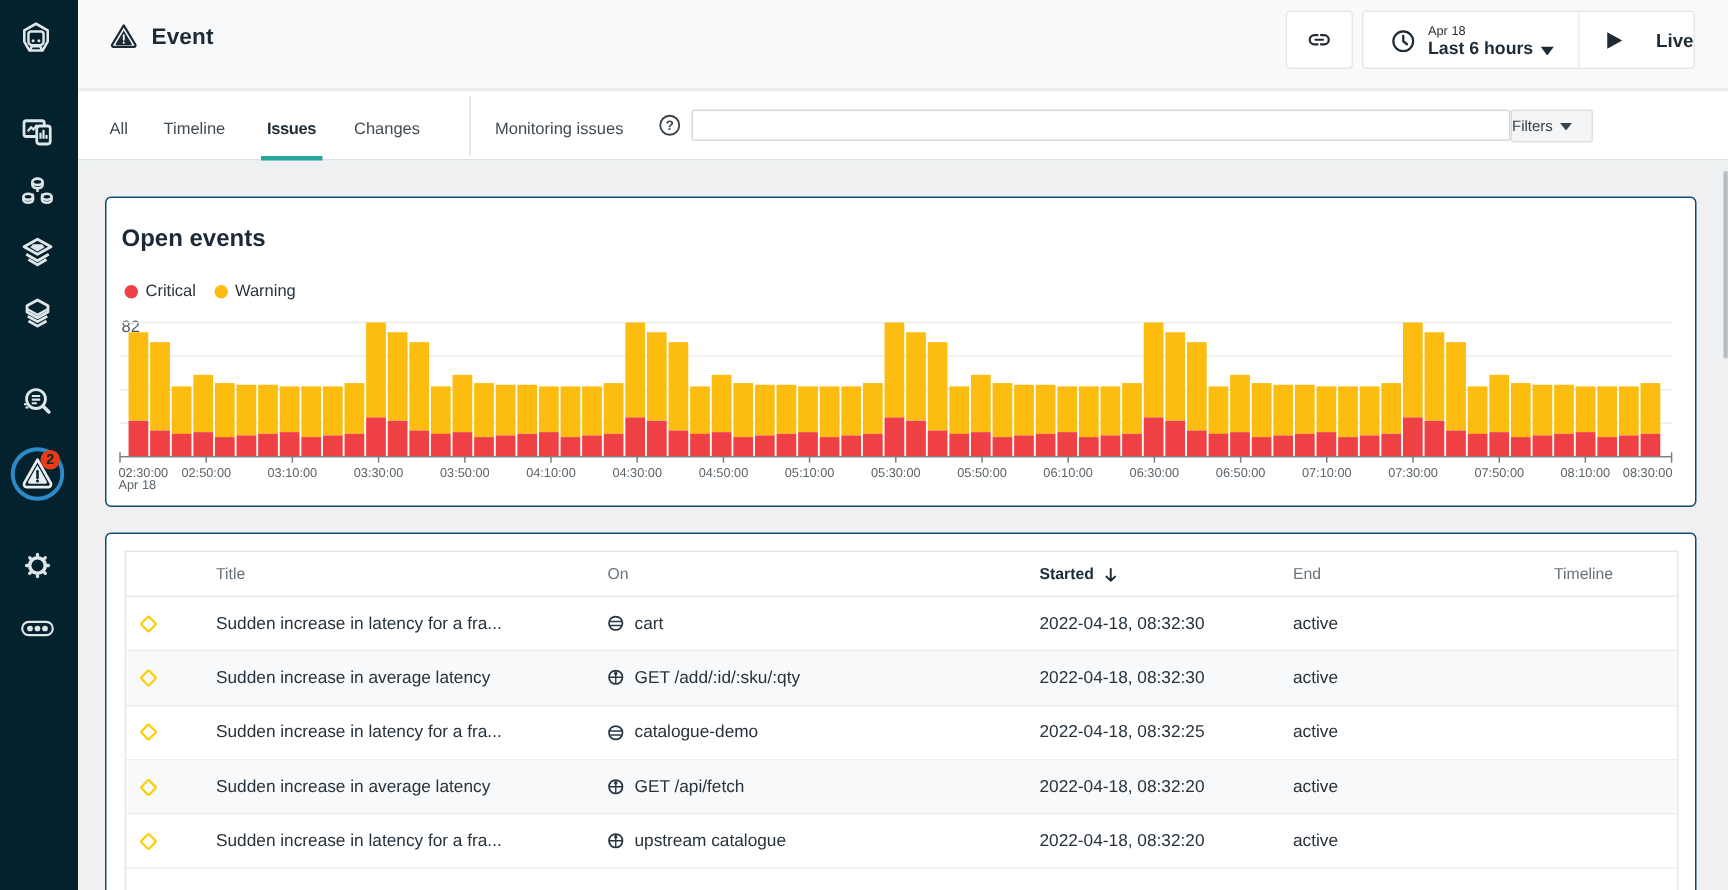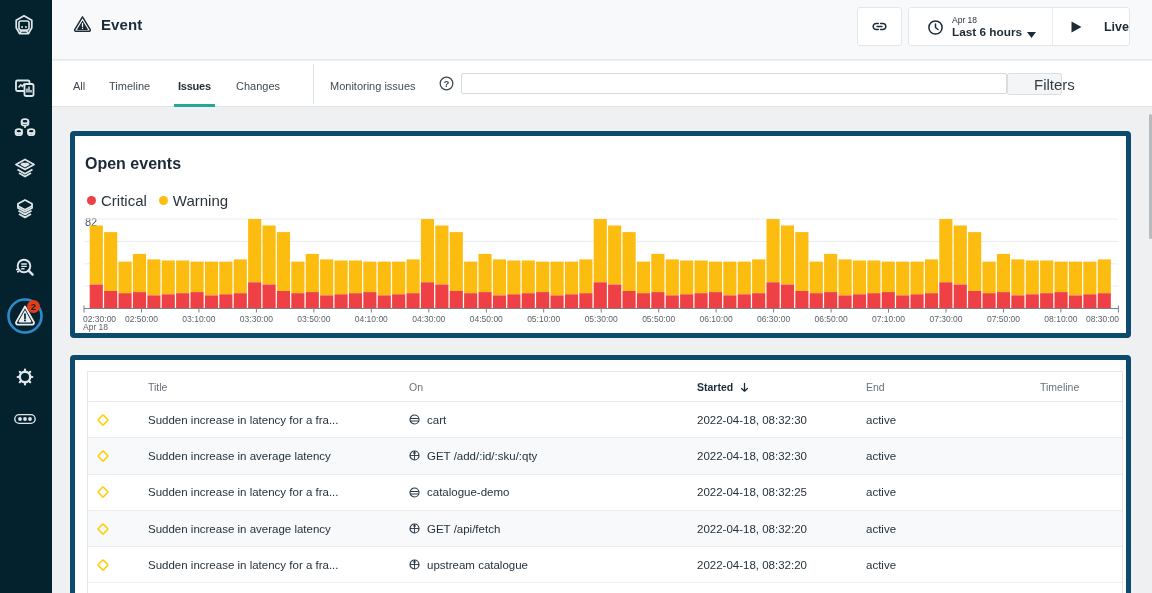--- a/index.html
+++ b/index.html
@@ -19,25 +19,25 @@
 #timebox .d2 { font-size:11.8px; font-weight:700; color:#1d2b36; white-space:nowrap; display:block; line-height:14px; }
 #timebox .car { position:absolute; right:16px; top:16px; }
 #livebox { flex:1; display:flex; align-items:center; justify-content:flex-start; padding-left:18px; gap:22px; font-size:12.5px; font-weight:700; color:#1d2b36; }
 #tabs { position:absolute; left:0; top:61px; width:1100px; height:46px; background:#fff; border-bottom:1px solid #dfe3e5; }
 .tab { position:absolute; top:0; height:46px; line-height:51px; font-size:11px; color:#414b53; }
 .tab.act { color:#1d2b36; font-weight:700; letter-spacing:-0.25px; }
 .tab.act:after { content:""; position:absolute; left:-4px; right:-4px; bottom:0; height:3px; background:#27a69c; }
 #tsep { position:absolute; left:261px; top:3px; height:40px; width:1px; background:#e0e4e6; }
 #helpq { position:absolute; left:387px; top:15px; }
 #search { position:absolute; left:409px; top:12px; width:546px; height:21px; background:#fff; border:1px solid #d6dadd; border-radius:2px; }
-#filters { position:absolute; left:955px; top:12px; width:55px; height:22px; background:#f3f5f6; border:1px solid #dcdfe1; border-radius:2px; font-size:15px; color:#333d45; display:flex; align-items:center; justify-content:flex-start; gap:5px;padding-left:26px; }
-.card { position:absolute; left:18px; width:1061px; background:#fff; border:5px solid #0c4a6e; border-radius:4px; }
+#filters { position:absolute; left:955px; top:12px; width:55px; height:22px; background:#f3f5f6; border:1px solid #dcdfe1; border-radius:2px; font-size:10px; color:#333d45; display:flex; align-items:center; justify-content:flex-start; gap:5px; }
+.card { position:absolute; left:18px; width:1061px; background:#fff; border:1px solid #0c4a6e; border-radius:4px; }
 #card1 { top:131px; height:207px; }
 #card1 h2 { position:absolute; left:10px; top:19px; font-size:16px; color:#1c2936; font-weight:700; }
-#legend { position:absolute; left:12px; top:56px; display:flex; align-items:center; font-size:15px; color:#2a343c; }
+#legend { position:absolute; left:12px; top:56px; display:flex; align-items:center; font-size:11px; color:#2a343c; }
 #legend .dot { width:9px; height:9px; border-radius:50%; display:inline-block; margin-right:5px; }
 #v82 { position:absolute; left:10px; top:80px; font-size:11px; color:#4c565e; }
 #plot { position:absolute; left:7px; top:79px; }
 #card2 { top:355px; height:400px; }
 #tbl { position:absolute; left:12px; top:11px; width:1036px; border:1px solid #e4e7e9; background:#fff; }
 #thead { display:flex; height:30px; align-items:center; border-bottom:1px solid #e4e7e9; font-size:10.5px; color:#68727b; }
 .trow { display:flex; height:36.3px; align-items:center; border-bottom:1px solid #eceeef; font-size:11.5px; color:#26323c; }
 .c-ic { width:60px; padding-left:8px; display:flex; align-items:center; }
 .c-title { width:261px; }
 .c-on { width:288px; display:flex; align-items:center; gap:7px; }

